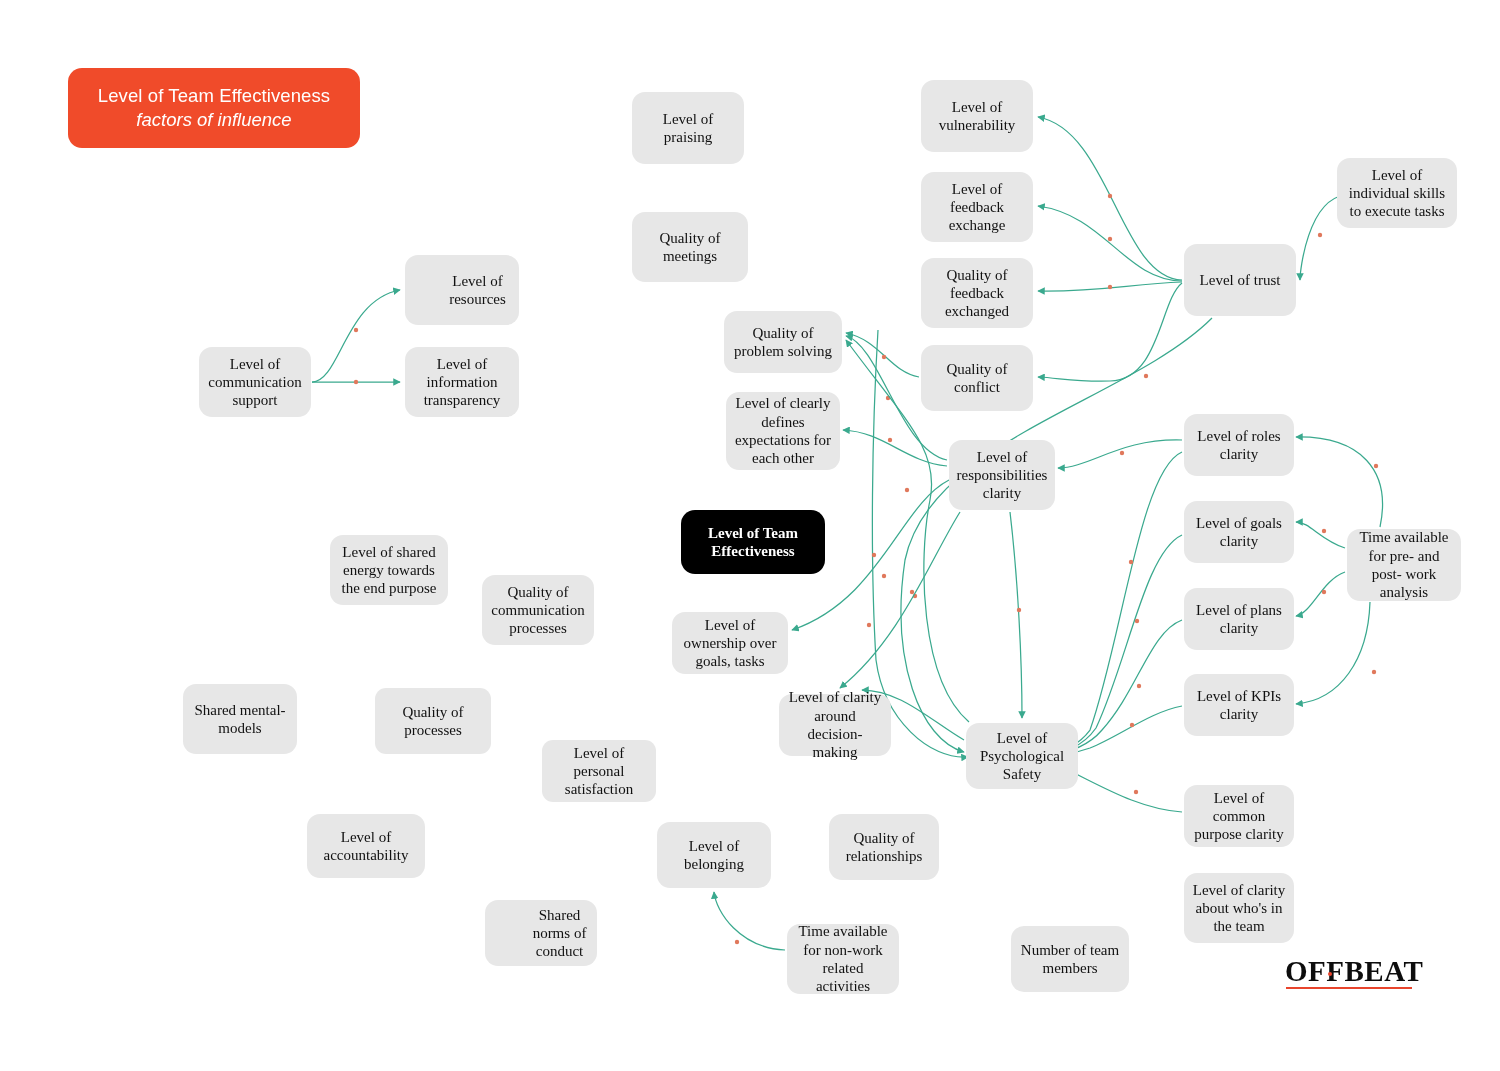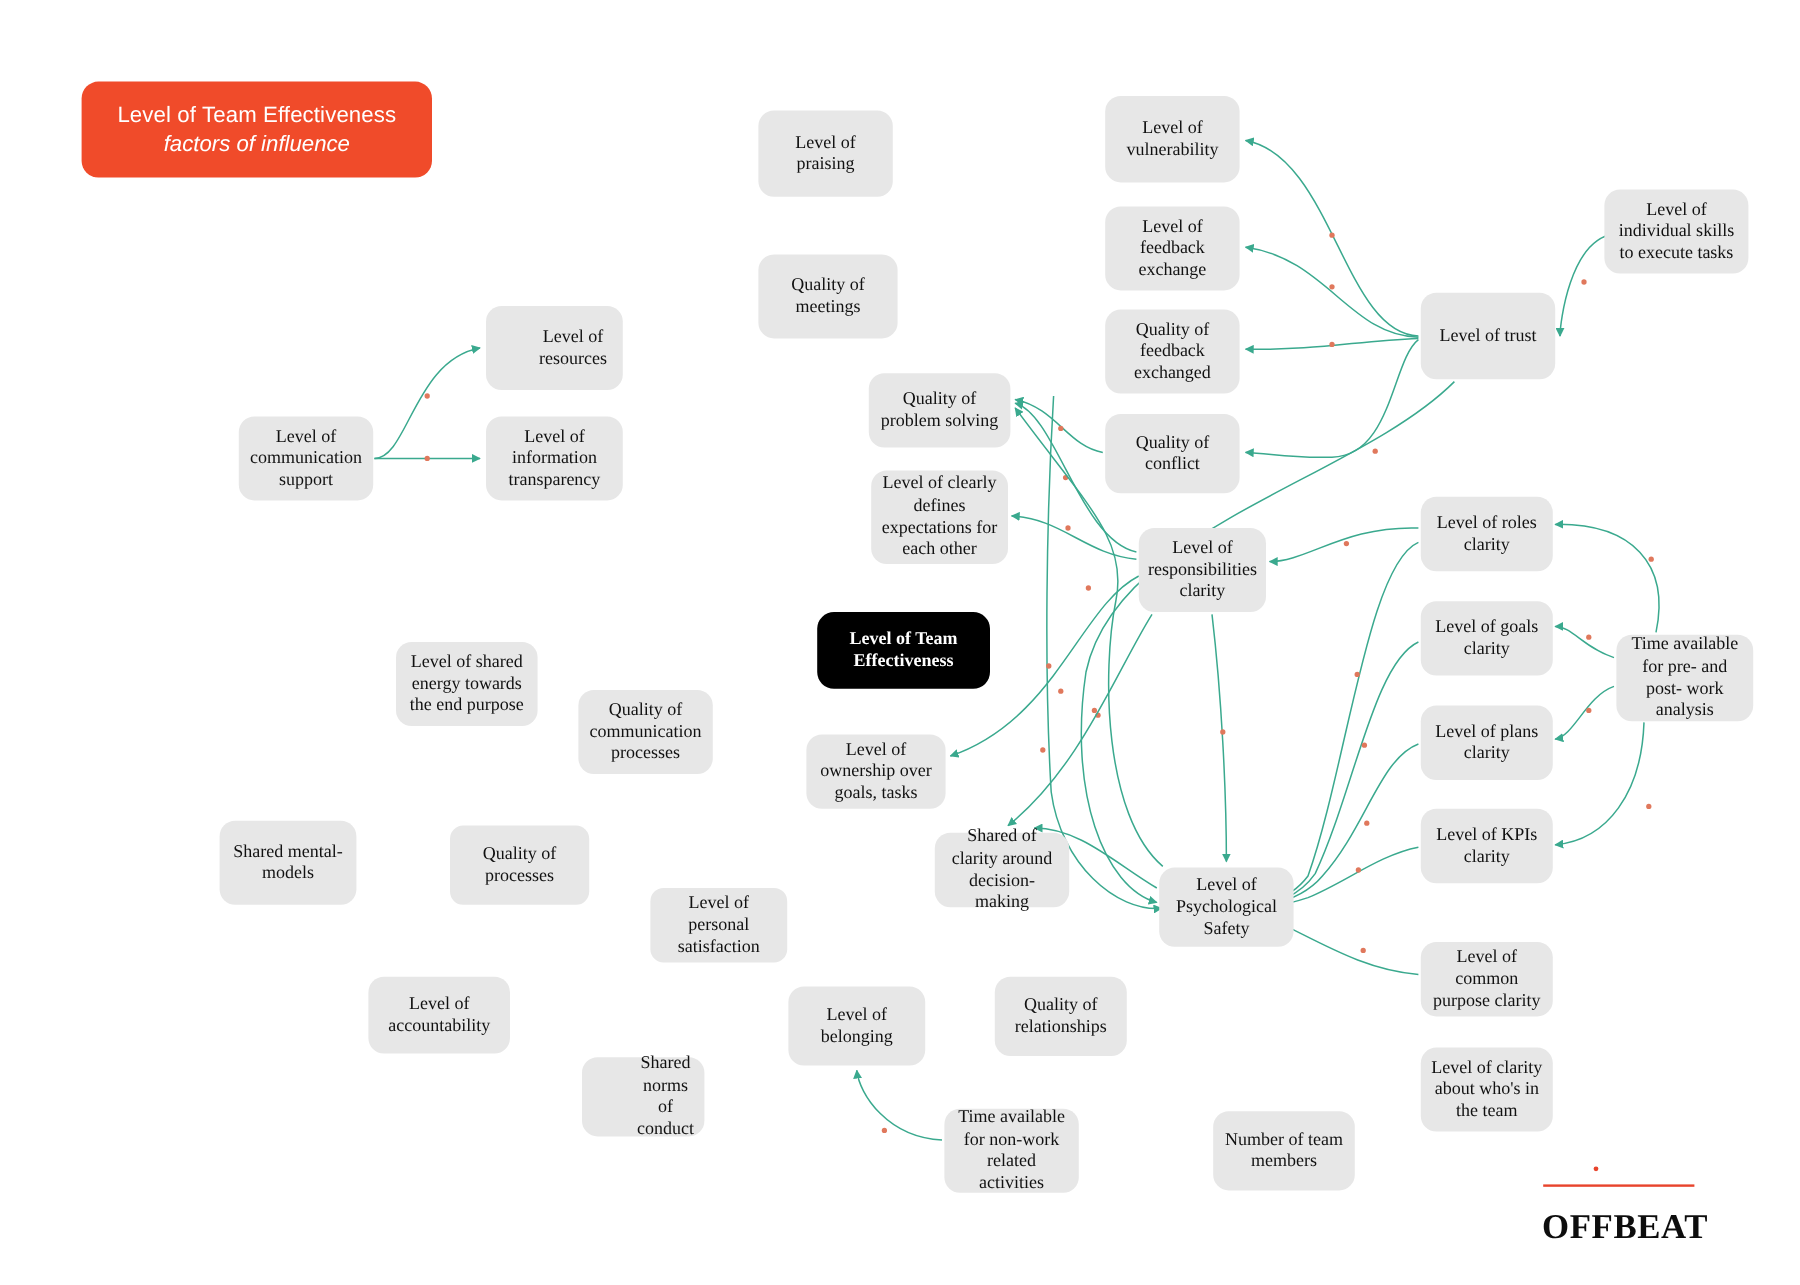--- a/index.html
+++ b/index.html
@@ -295,32 +295,32 @@
     </div>
     <div class="node" style="left: 307px; top: 814px; width: 118px; height: 64px;">
       <span>Level of accountability</span>
     </div>
     <div class="node" style="left: 657px; top: 822px; width: 114px; height: 66px;">
       <span>Level of belonging</span>
     </div>
     <div class="node" style="left: 829px; top: 814px; width: 110px; height: 66px;">
       <span>Quality of relationships</span>
     </div>
-    <div class="node" style="left: 485px; top: 881px; width: 102px; height: 66px; padding-left: 44px;">
+    <div class="node" style="left: 485px; top: 900px; width: 112px; height: 66px; padding-left: 44px;">
       <span>Shared norms of conduct</span>
     </div>
     <div class="node" style="left: 787px; top: 924px; width: 112px; height: 70px;">
       <span>Time available for non-work related activities</span>
     </div>
     <div class="node" style="left: 1011px; top: 926px; width: 118px; height: 66px;">
       <span>Number of team members</span>
     </div>
     <div class="node" style="left: 672px; top: 612px; width: 116px; height: 62px;">
       <span>Level of ownership over goals, tasks</span>
     </div>
     <div class="node" style="left: 779px; top: 694px; width: 112px; height: 62px;">
-      <span>Shared of clarity around decision-making</span>
+      <span>Level of clarity around decision-making</span>
     </div>
   </div>
 
-<div class="brand" style="left:1285px; top:1007px;">OFFBEAT</div>
+<div class="brand" style="left:1285px; top:955px;">OFFBEAT</div>
 <div class="brand-dot" style="left:1328px; top:972px;"></div>
 <div class="brand-underline" style="left:1286px; top:987px; width:126px;"></div>
 
 </body></html>

